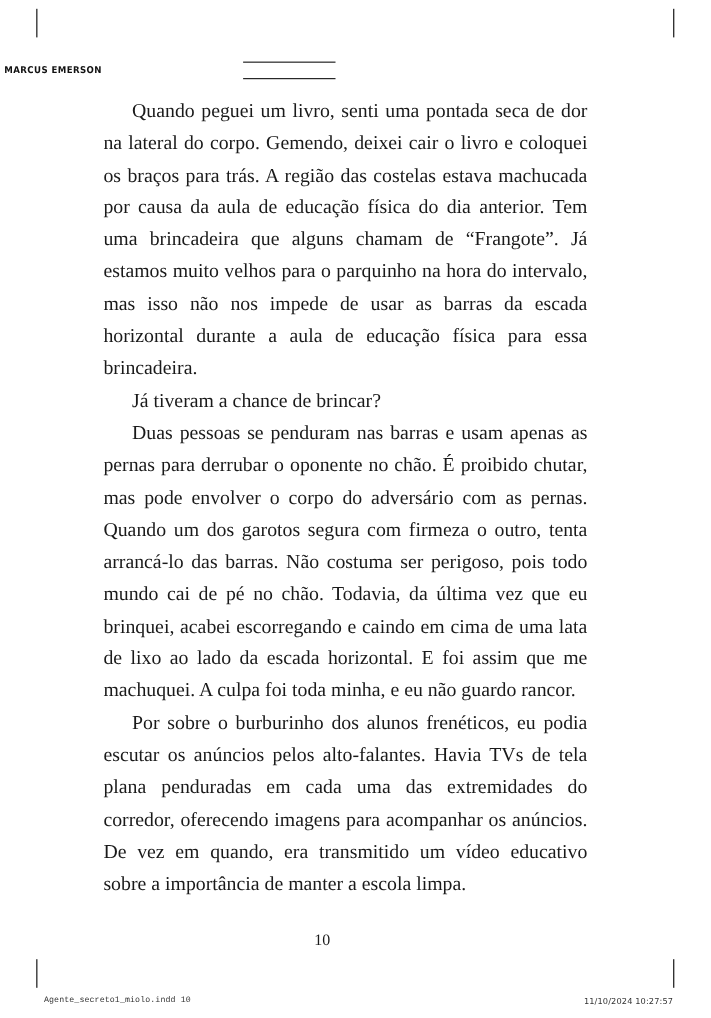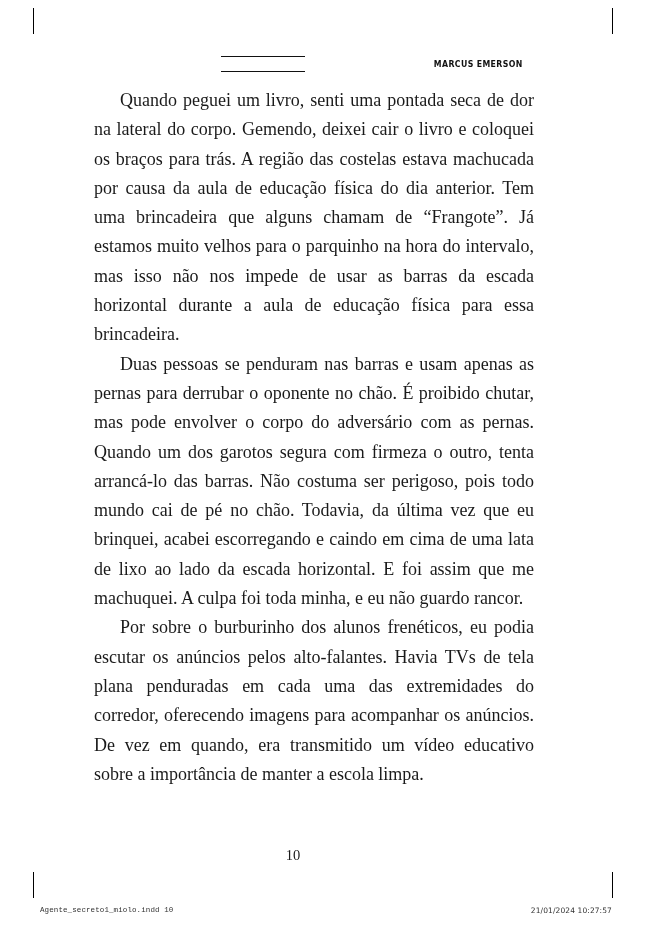--- a/index.html
+++ b/index.html
@@ -25,21 +25,21 @@
   .crop-tr-v { left: 612px; top: 8px;   width: 1px; height: 26px; }
   .crop-bl-v { left: 33px;  top: 872px; width: 1px; height: 26px; }
   .crop-br-v { left: 612px; top: 872px; width: 1px; height: 26px; }
 
   
   .running-head {
     position: absolute;
     top: 56px;
     left: 0;
     width: 526px;
-    text-align: right;
+    text-align: left;
     font-family: "DejaVu Sans", sans-serif;
     font-size: 8.5px;
     font-weight: bold;
     letter-spacing: 0.4px;
     color: #111111;
   }
   .running-head .rule-top,
   .running-head .rule-bottom {
     display: block;
     margin: 0 auto;
@@ -109,20 +109,21 @@
 <div class="crop-mark crop-br-v"></div>
 
 <div class="running-head">
   <span class="rule-top"></span>
   <span class="rh-text">MARCUS EMERSON</span>
   <span class="rule-bottom"></span>
 </div>
 
 <div class="text-block">
   <p class="para">Quando peguei um livro, senti uma pontada seca de dor na lateral do corpo. Gemendo, deixei cair o livro e coloquei os braços para trás. A região das costelas estava machucada por causa da aula de educação física do dia anterior. Tem uma brincadeira que alguns chamam de “Frangote”. Já estamos muito velhos para o parquinho na hora do intervalo, mas isso não nos impede de usar as barras da escada horizontal durante a aula de educação física para essa brincadeira.</p>
+  <p class="para">Já tiveram a chance de brincar?</p>
   <p class="para">Duas pessoas se penduram nas barras e usam apenas as pernas para derrubar o oponente no chão. É proibido chutar, mas pode envolver o corpo do adversário com as pernas. Quando um dos garotos segura com firmeza o outro, tenta arrancá-lo das barras. Não costuma ser perigoso, pois todo mundo cai de pé no chão. Todavia, da última vez que eu brinquei, acabei escorregando e caindo em cima de uma lata de lixo ao lado da escada horizontal. E foi assim que me machuquei. A culpa foi toda minha, e eu não guardo rancor.</p>
   <p class="para">Por sobre o burburinho dos alunos frenéticos, eu podia escutar os anúncios pelos alto-falantes. Havia TVs de tela plana penduradas em cada uma das extremidades do corredor, oferecendo imagens para acompanhar os anúncios. De vez em quando, era transmitido um vídeo educativo sobre a importância de manter a escola limpa.</p>
 </div>
 
 <div class="folio">10</div>
 
 <div class="slug-left">Agente_secreto1_miolo.indd   10</div>
-<div class="slug-right">21/01/2024   10:27:57</div>
+<div class="slug-right">11/10/2024   10:27:57</div>
 
 </body></html>

